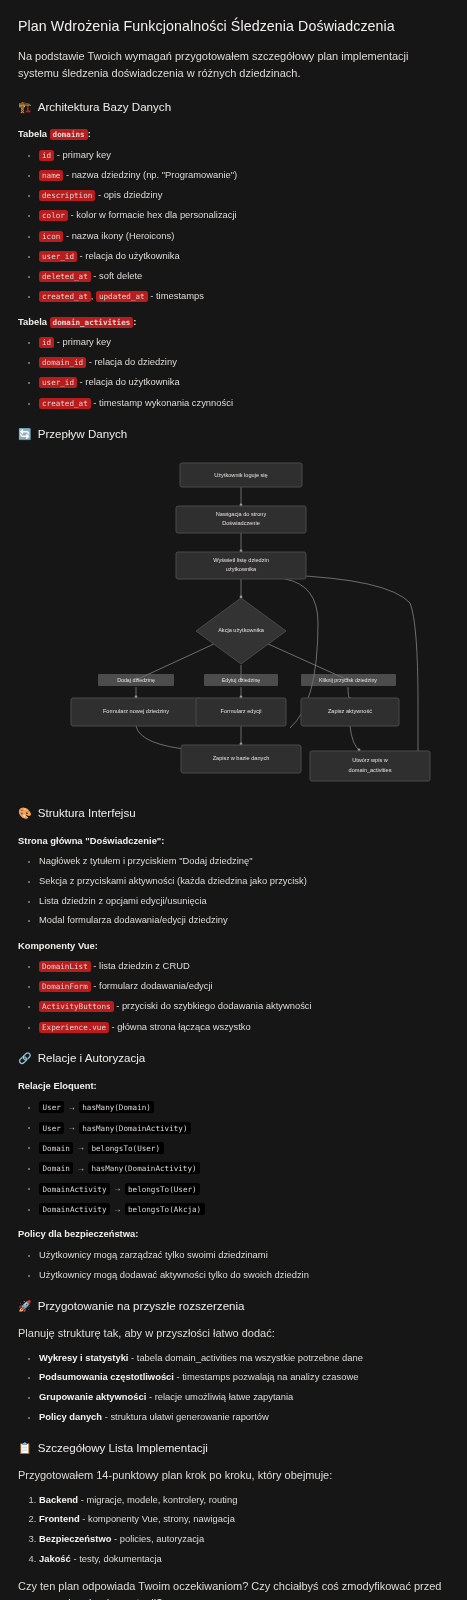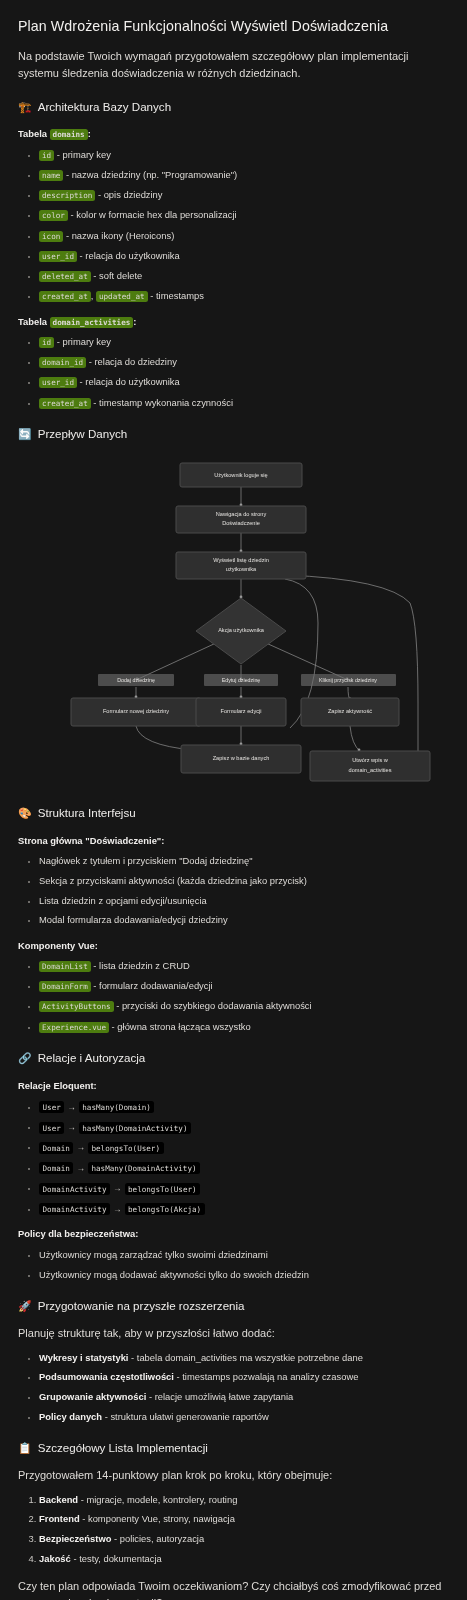--- a/index.html
+++ b/index.html
@@ -52,21 +52,21 @@
   }
   ul.bullets li, ol.numbers li {
     margin: 0 0 6.5px 0;
     font-size: 9.4px;
     color: #dedbd7;
     line-height: 1.4;
   }
   ul.bullets li::marker { color: #8d8a86; font-size: 8px; }
   ol.numbers li::marker { color: #cbc8c4; }
   code.inline {
-    background: #4d7c0f;
+    background: #b91c1c;
     color: #dcd9d5;
     font-family: "DejaVu Sans Mono", monospace;
     font-size: 7.6px;
     padding: 1px 3px;
     border-radius: 2.5px;
     white-space: nowrap;
   }
   code.rel {
     background: #000000;
     color: #dcd9d5;
@@ -105,21 +105,21 @@
   .closing {
     margin-top: 13px;
     font-size: 11px;
     color: #dedbd7;
     line-height: 1.55;
   }
 </style>
 </head>
 <body>
 
-<h1 class="doc-title">Plan Wdrożenia Funkcjonalności Wyświetl Doświadczenia</h1>
+<h1 class="doc-title">Plan Wdrożenia Funkcjonalności Śledzenia Doświadczenia</h1>
 
 <p class="para">Na podstawie Twoich wymagań przygotowałem szczegółowy plan implementacji systemu śledzenia doświadczenia w różnych dziedzinach.</p>
 
 <h2 class="section-title">
   <span class="emoji">🏗️</span>
   <span>Architektura Bazy Danych</span>
 </h2>
 
 <div class="lead-strong">
   <span>Tabela </span><code class="inline">domains</code><span>:</span>

